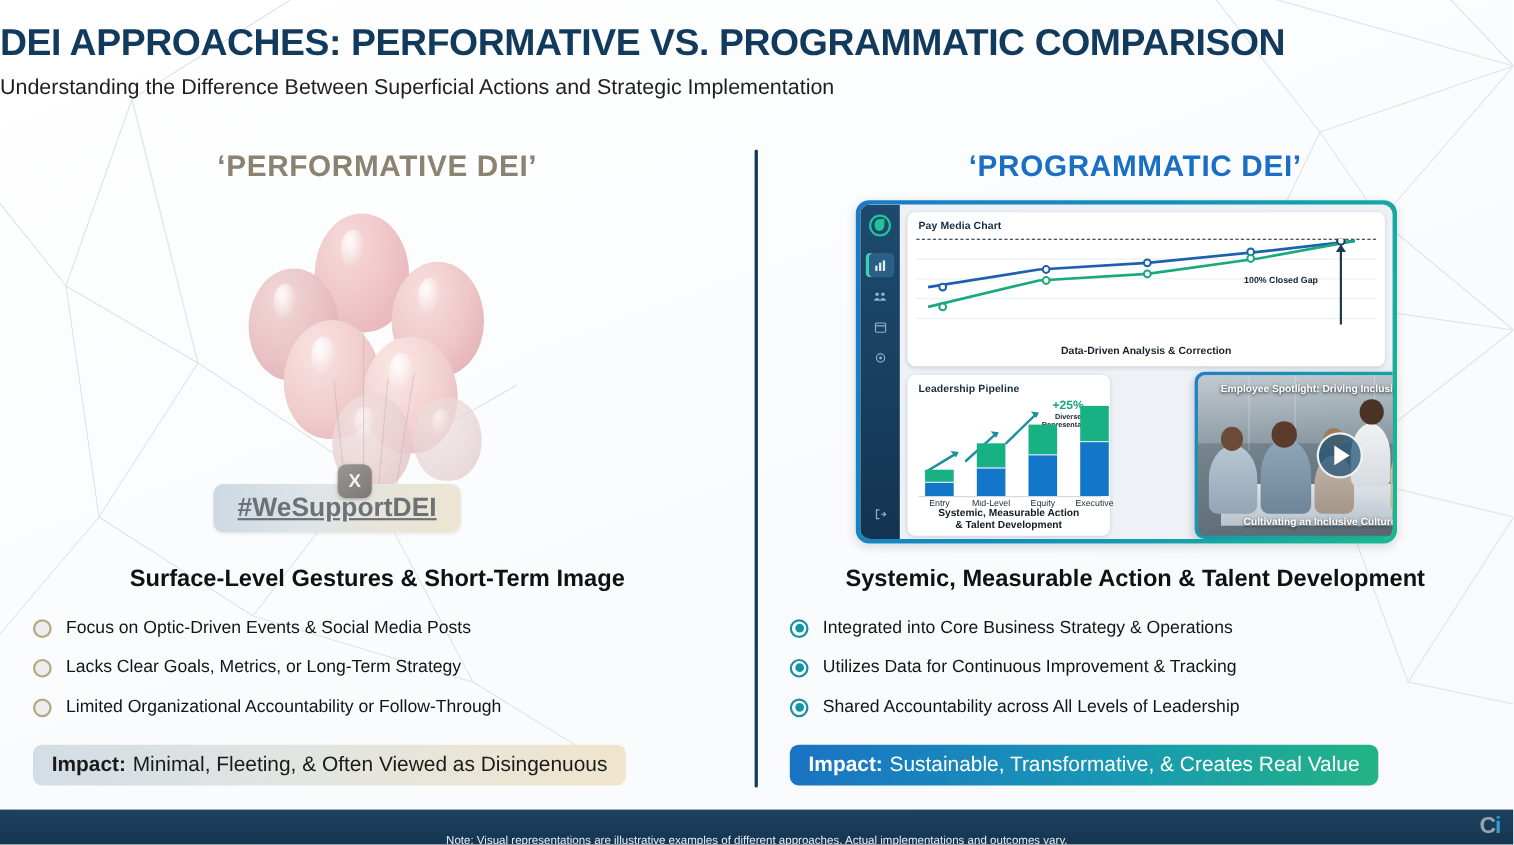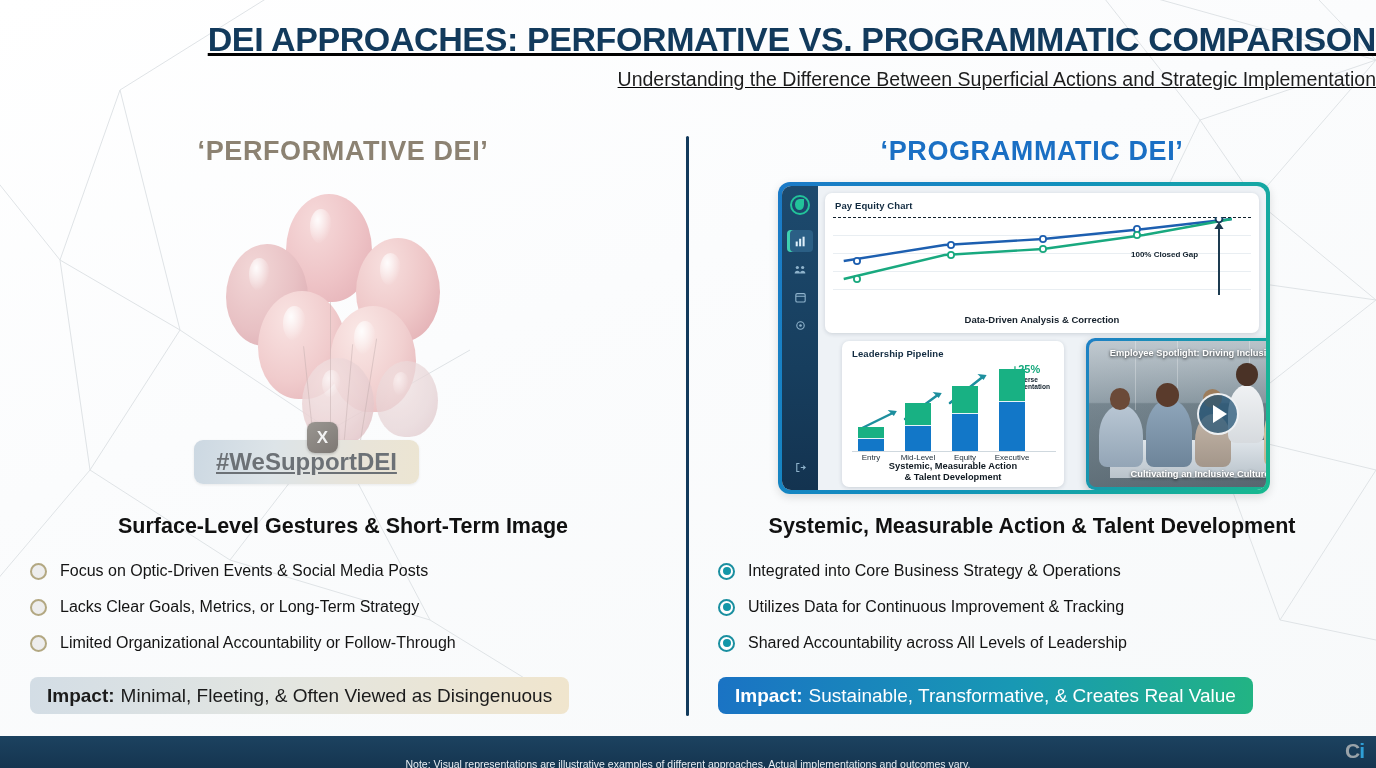--- a/index.html
+++ b/index.html
@@ -10,21 +10,21 @@
     position:relative;
   }
   .slide { position:absolute; inset:0; width:1376px; height:768px; overflow:hidden; background:#fdfdfd; }
 
   
   .bg-net { position:absolute; inset:0; z-index:0; pointer-events:none; }
   .bg-wash { position:absolute; inset:0; z-index:0;
     background:linear-gradient(160deg,#ffffff 0%,#fbfcfd 40%,#f7f9fa 100%); }
 
   
-  .header { position:absolute; top:20px; left:0; width:1376px; z-index:5; text-align:right;text-decoration:underline; }
+  .header { position:absolute; top:20px; left:0; width:1376px; z-index:5; text-align:left; }
   .title {
     font-size:34px; font-weight:bold; color:#123a5c; letter-spacing:-0.4px;
     font-family:"Liberation Sans", sans-serif; white-space:nowrap;
   }
   .subtitle { margin-top:9px; font-size:19.5px; color:#1e1e1e; font-weight:400; }
 
   
   .divider { position:absolute; left:686px; top:136px; width:3px; height:580px;
     background:#123a5c; z-index:6; border-radius:2px; }
 
@@ -108,21 +108,21 @@
      align-items:center; justify-content:center; color:#8fb3cc; font-size:11px; }
   .nav-ico.active { background:#2b5f85; border-radius:4px; color:#dff0fa;
      box-shadow:inset 3px 0 0 #3fd1b0; }
 
   .dash-body { flex:1; position:relative; padding:6px 7px 6px 7px; }
 
   .card {
     position:absolute; background:#fff; border-radius:7px; box-shadow:0 1px 4px rgba(20,40,60,.16);
   }
   .card-chart { left:7px; top:7px; right:7px; height:140px; }
-  .card-pipe  { left:24px; top:155px; width:222px; height:146px; }
+  .card-pipe  { left:7px; top:155px; width:184px; height:146px; }
 
   .card-title { font-size:9.5px; font-weight:bold; color:#122b40; padding:7px 0 0 10px; letter-spacing:.1px; }
 
   
   .linechart { position:absolute; left:8px; right:8px; top:24px; height:80px; }
   .gridline { position:absolute; left:0; right:0; height:1px; background:#e9eef2; }
   .target-line { position:absolute; left:0; right:0; top:0; height:0;
      border-top:1.6px dashed #12212d; }
   .chart-caption { position:absolute; left:0; right:0; bottom:8px; text-align:center;
      font-size:9.5px; font-weight:bold; color:#15202b; }
@@ -310,21 +310,21 @@
               <svg width="11" height="11" viewBox="0 0 16 16">
                 <path d="M6.5 2.2H2.6v11.6h3.9" fill="none" stroke="currentColor" stroke-width="1.6"></path>
                 <path d="M8.4 8h6.2M11.8 5.2 14.8 8l-3 2.8" fill="none" stroke="currentColor" stroke-width="1.6"></path>
               </svg>
             </div>
           </div>
 
           <div class="dash-body">
 
             <div class="card card-chart">
-              <div class="card-title">Pay Equity Chart</div>
+              <div class="card-title">Pay Media Chart</div>
               <div class="linechart">
                 <div class="gridline" style="top:18px;"></div>
                 <div class="gridline" style="top:36px;"></div>
                 <div class="gridline" style="top:54px;"></div>
                 <div class="gridline" style="top:72px;"></div>
                 <div class="target-line"></div>
                 <svg width="100%" height="80" viewBox="0 0 390 80" preserveAspectRatio="none" style="position:absolute;left:0;top:0;">
                   <polyline points="10,44 104,28 196,22 290,12 372,2" fill="none" stroke="#1d5fb0" stroke-width="2.4" vector-effect="non-scaling-stroke"></polyline>
                   <polyline points="10,62 104,38 196,32 290,18 372,2" fill="none" stroke="#19a97f" stroke-width="2.4" vector-effect="non-scaling-stroke"></polyline>
                 </svg>

